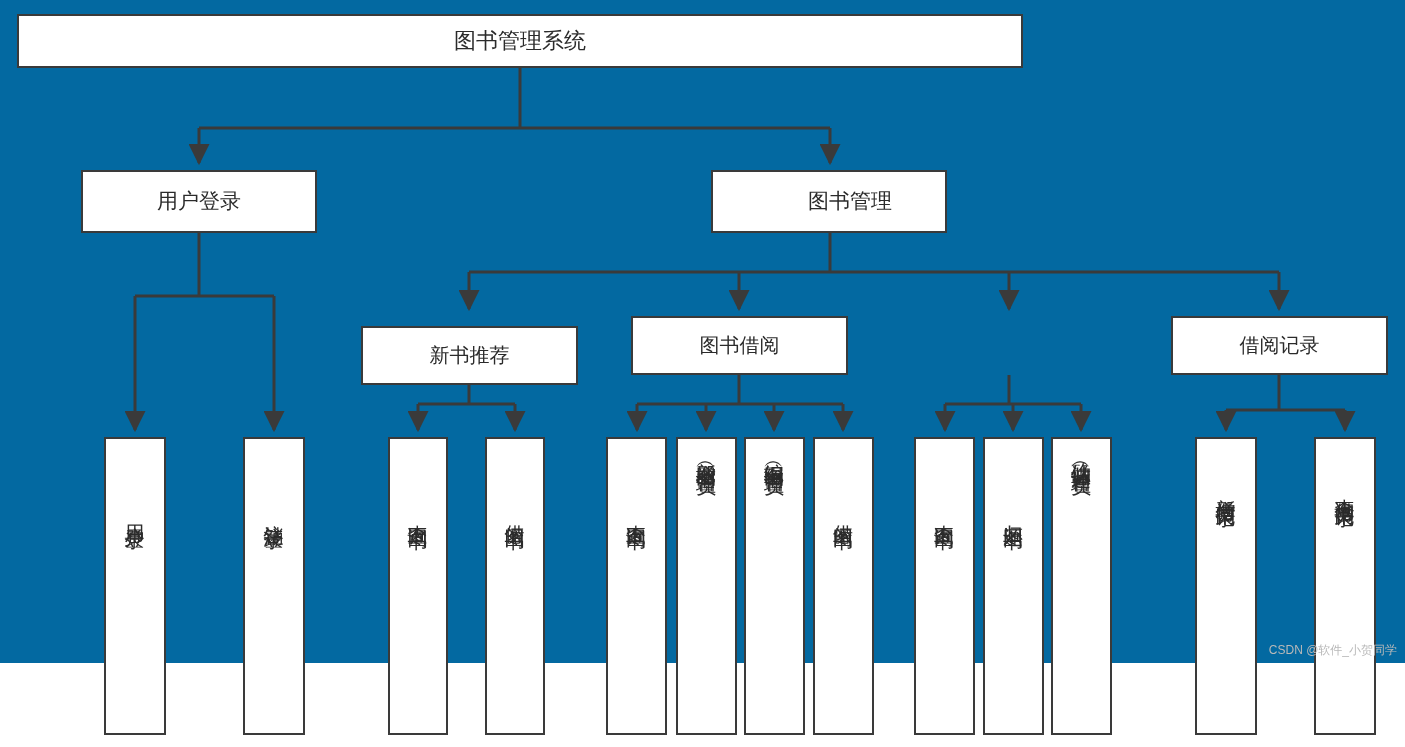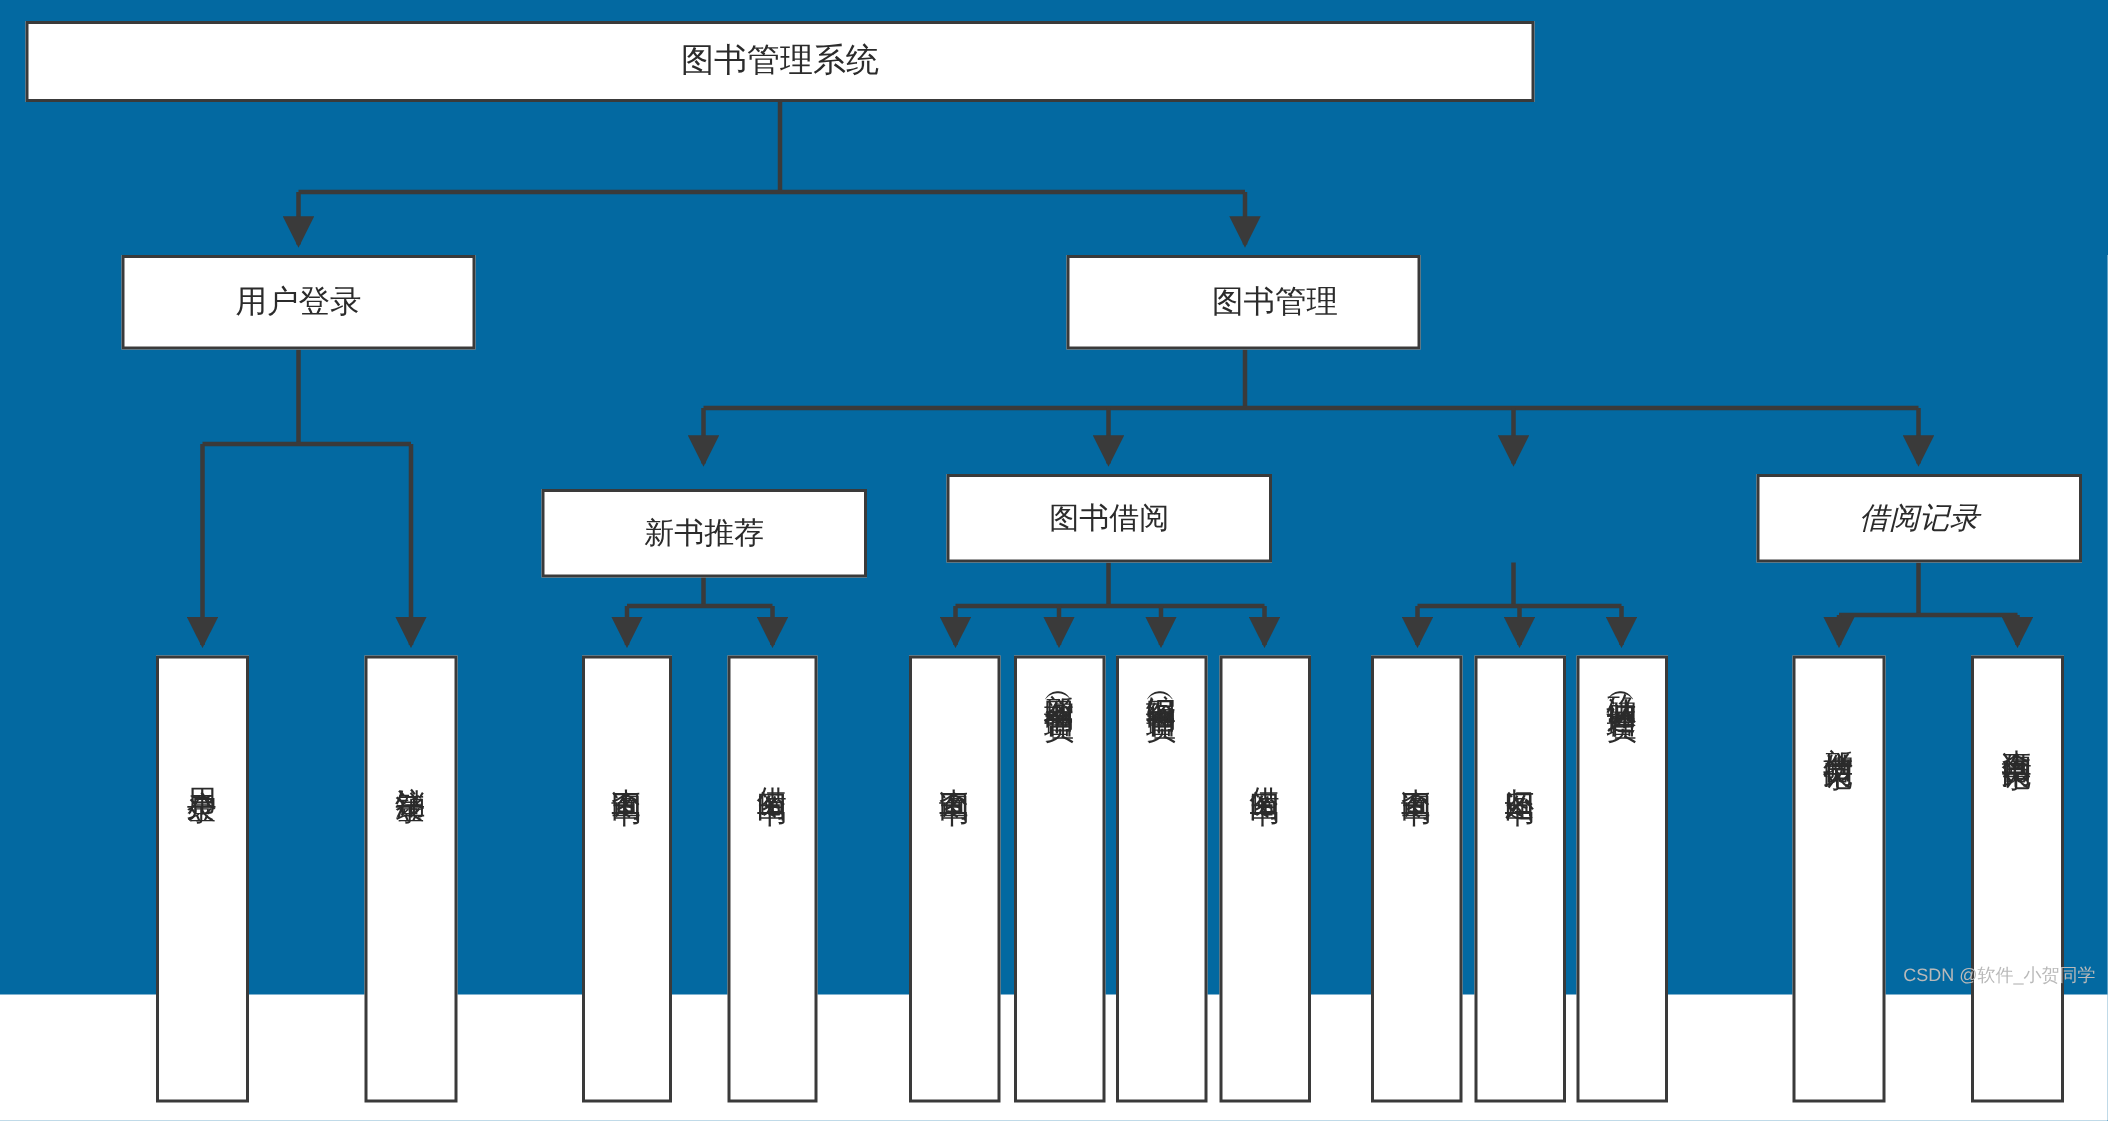--- a/index.html
+++ b/index.html
@@ -154,21 +154,21 @@
 
   <div class="node-box node-h3" style="left:361px; top:326px; width:217px; height:59px;">
     <span class="node-label">新书推荐</span>
   </div>
 
   <div class="node-box node-h3" style="left:631px; top:316px; width:217px; height:59px;">
     <span class="node-label">图书借阅</span>
   </div>
 
 
-  <div class="node-box node-h3" style="left:1171px; top:316px; width:217px; height:59px;font-style:italic;">
+  <div class="node-box node-h3" style="left:1171px; top:316px; width:217px; height:59px;">
     <span class="node-label">借阅记录</span>
   </div>
 
   <div class="node-box node-leaf leaf-short" style="left:104px; top:437px; width:62px; height:298px;">
     <span class="node-label">用户登录</span>
   </div>
 
   <div class="node-box node-leaf leaf-short" style="left:243px; top:437px; width:62px; height:298px;">
     <span class="node-label">注销登录</span>
   </div>

